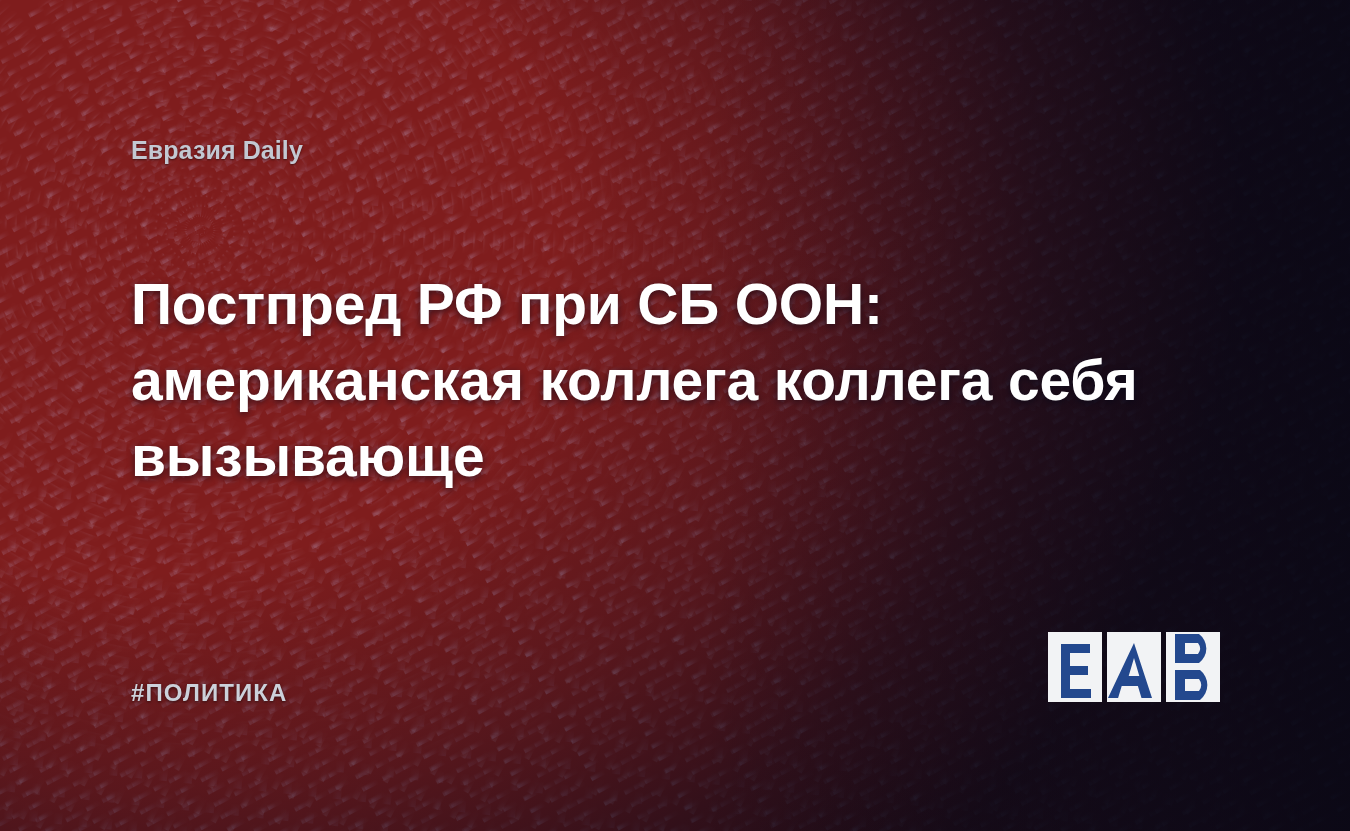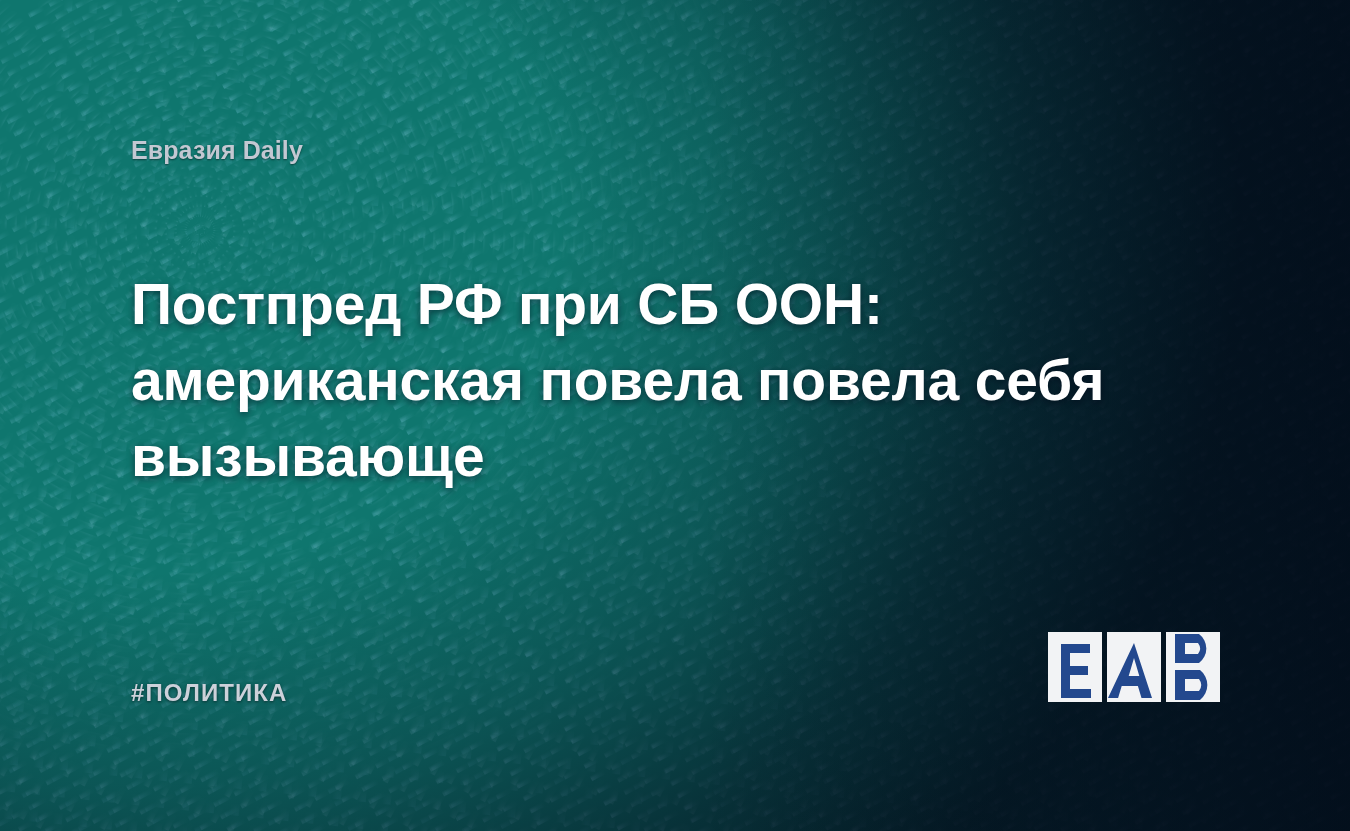--- a/index.html
+++ b/index.html
@@ -10,21 +10,21 @@
   }
   body {
     font-family: "Liberation Sans", "DejaVu Sans", sans-serif;
   }
 
   .card {
     position: relative;
     width: 1350px;
     height: 831px;
     overflow: hidden;
-    background: #0f766e;
+    background: #7f1d1d;
   }
 
   
   .bg-layer {
     position: absolute;
     inset: 0;
     pointer-events: none;
   }
 
   
@@ -229,21 +229,21 @@
   <div class="streaks s1"></div>
   <div class="streaks s2"></div>
   <div class="streaks s3"></div>
   <div class="bg-layer bg-vignette"></div>
   <div class="bg-layer bg-rightfade"></div>
 
   <div class="content">
 
     <div class="brand">Евразия Daily</div>
 
-    <h1 class="headline">Постпред РФ при СБ ООН: американская повела повела себя вызывающе</h1>
+    <h1 class="headline">Постпред РФ при СБ ООН: американская коллега коллега себя вызывающе</h1>
 
     <div class="tag">#ПОЛИТИКА</div>
 
     <div class="logo">
       <svg width="186" height="78" viewBox="0 0 186 78" xmlns="http://www.w3.org/2000/svg">
 
         <rect x="4" y="4" width="54" height="70" fill="#f2f3f5"></rect>
         <path d="M17 16 h29 v9 H26 v13 h18 v9 H26 v14 h21 v9 H17 Z" fill="#23488e"></path>
 
         <rect x="63" y="4" width="54" height="70" fill="#f2f3f5"></rect>

